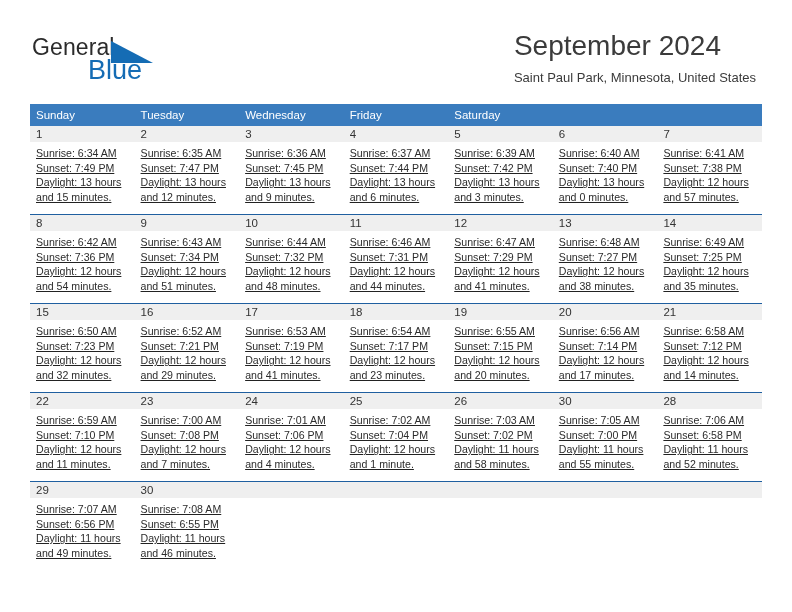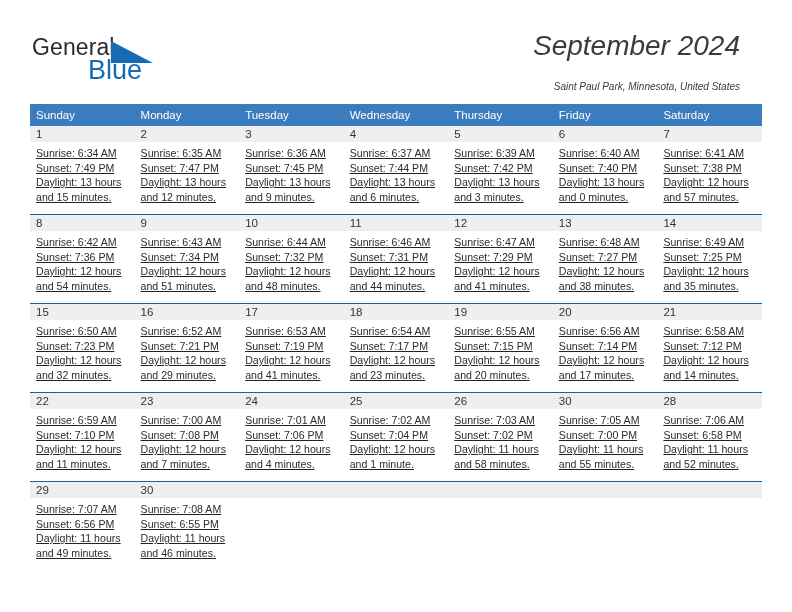--- a/index.html
+++ b/index.html
@@ -57,34 +57,32 @@
     position: absolute;
     left: 56px;
     top: 21px;
     font-size: 27px;
     color: #156cb4;
     line-height: 1;
   }
 
   .title-block {
     position: absolute;
-    right: 52px;
+    right: 36px;
     top: 30px;
-    text-align: right;
-    font-style: italic;
   }
   .cal-title {
     font-size: 28px;
     color: #3b3b3b;
     line-height: 1.15;
     white-space: nowrap;
   }
   .cal-subtitle {
-    margin-top: 19px;
-    font-size: 10px;
+    margin-top: 8px;
+    font-size: 13px;
     color: #3b3b3b;
     line-height: 1.2;
     white-space: nowrap;
   }
 
   
   .calendar {
     position: absolute;
     left: 30px;
     top: 104px;
@@ -169,24 +167,22 @@
     <div class="title-block">
       <div class="cal-title">September 2024</div>
       <div class="cal-subtitle">Saint Paul Park, Minnesota, United States</div>
     </div>
 
   </div>
 
   <div class="calendar">
     <div class="weekday-row" id="weekday-row">
         <div class="weekday-cell">Sunday</div>
-        <div class="weekday-cell">Monday</div>
         <div class="weekday-cell">Tuesday</div>
         <div class="weekday-cell">Wednesday</div>
-        <div class="weekday-cell">Thursday</div>
         <div class="weekday-cell">Friday</div>
         <div class="weekday-cell">Saturday</div>
       </div>
     <div id="weeks-container">
         <div class="week-row first">
           <div class="day-cell">
             <div class="day-number-band">1</div>
             <div class="day-body">
               <div class="day-line">Sunrise: 6:34 AM</div>
               <div class="day-line">Sunset: 7:49 PM</div>

